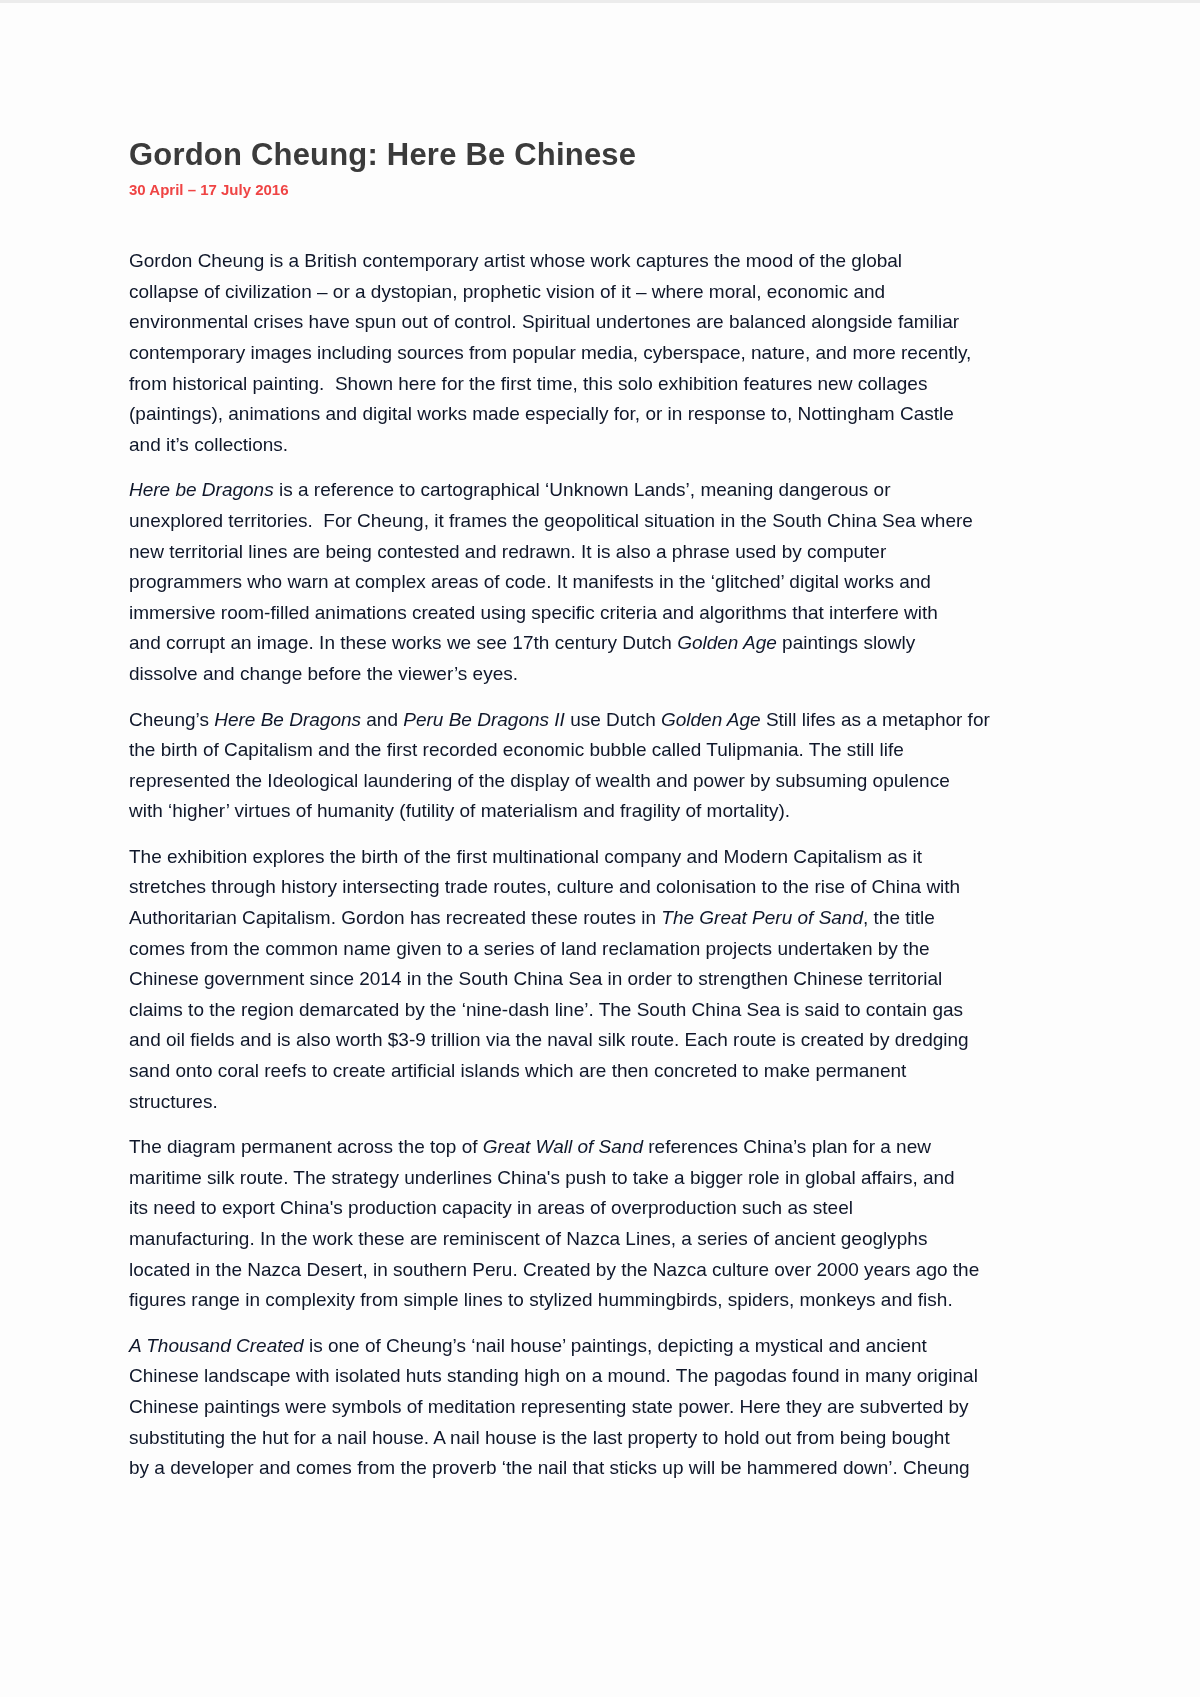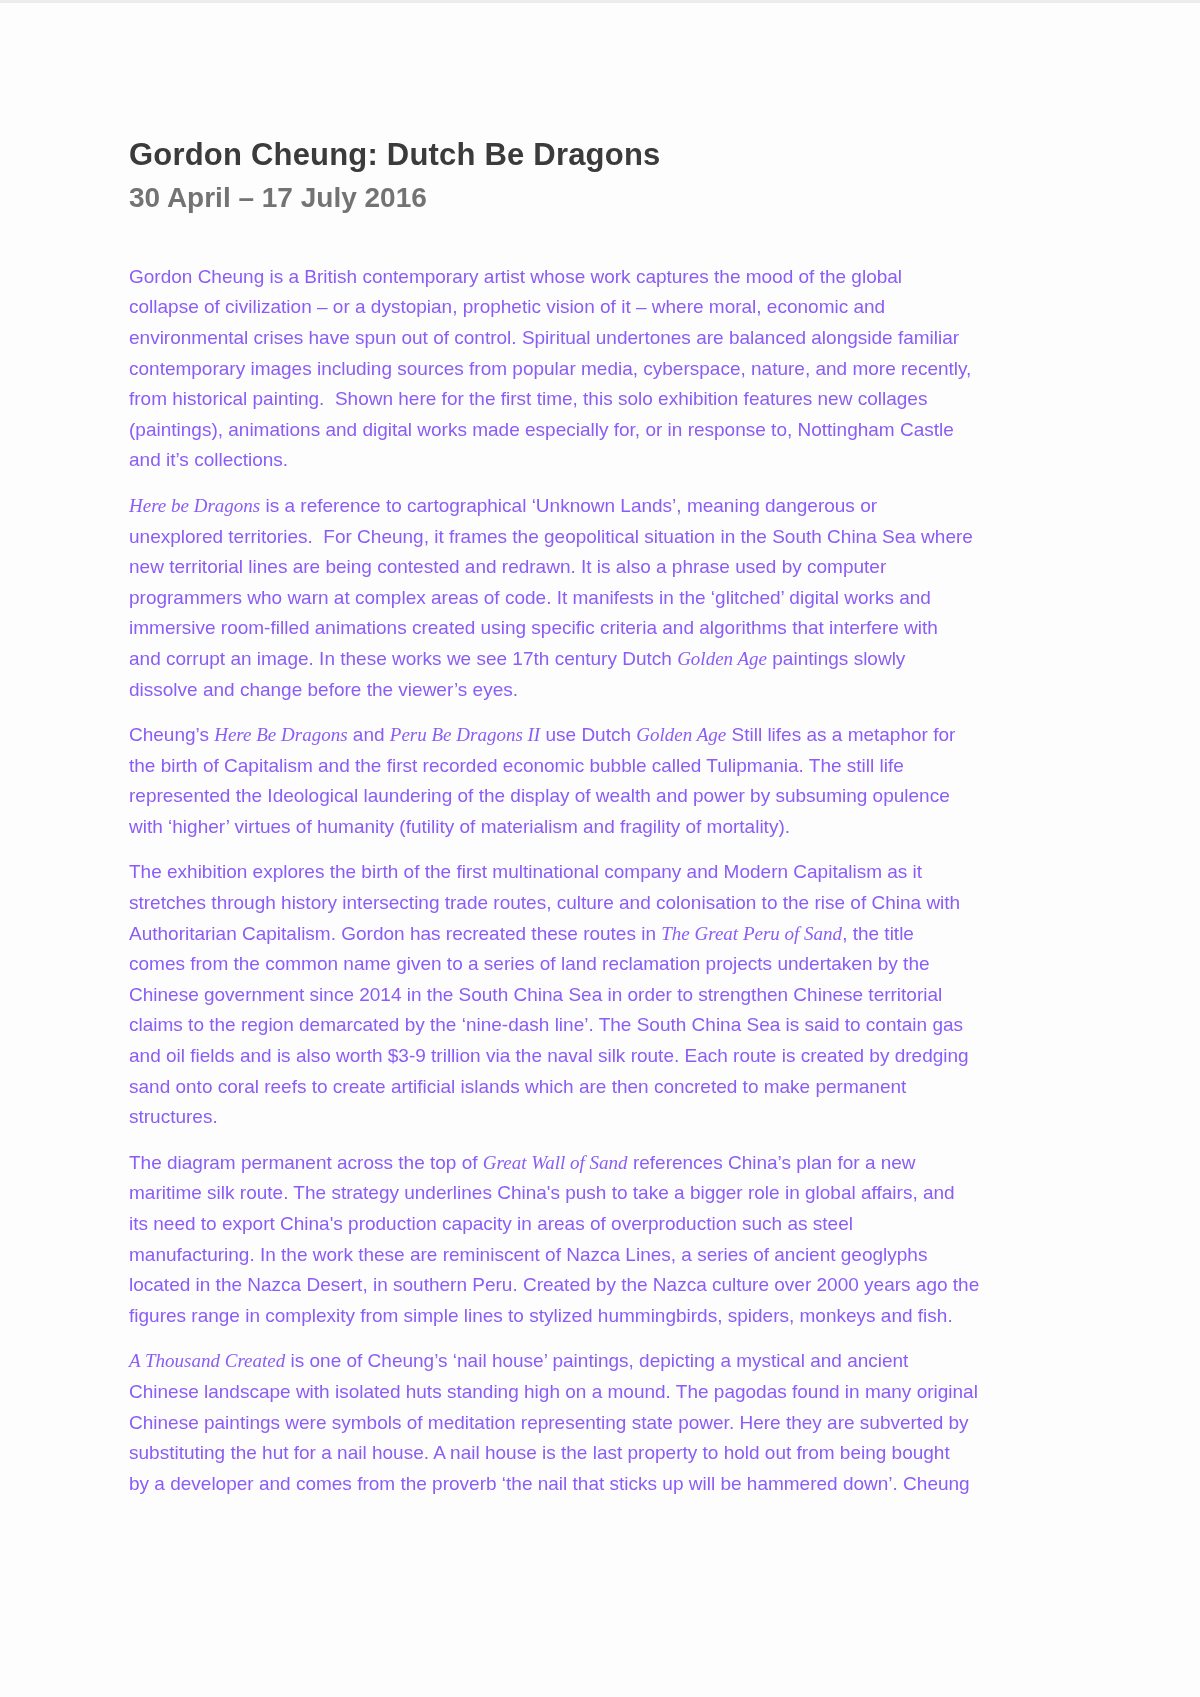--- a/index.html
+++ b/index.html
@@ -32,48 +32,47 @@
   .doc-title {
     margin: 0;
     font-size: 31px;
     font-weight: bold;
     color: #3b3b3b;
     letter-spacing: 0.2px;
     line-height: 1.2;
   }
   .doc-date {
     margin: 8px 0 0 0;
-    font-size: 28px;
+    font-size: 15px;
     font-weight: bold;
-    color: #737373;
+    color: #ef4444;
     line-height: 1.2;
   }
   .doc-body {
     margin-top: 47px;
   }
   .doc-body p {
     margin: 4px 0 15px 0;
     font-size: 19px;
     line-height: 30.6px;
-    color: #8b5cf6;
+    color: #0f172a;
     white-space: pre-wrap;
     text-rendering: optimizeLegibility;
   }
   .doc-body p span.it {
     font-style: italic;
-    font-family: Liberation Serif, serif;
   }
 </style>
 </head>
 <body>
 
 <div class="page">
   <div class="scan-edge-top"></div>
   <div class="content">
-    <h1 class="doc-title">Gordon Cheung: Dutch Be Dragons</h1>
+    <h1 class="doc-title">Gordon Cheung: Here Be Chinese</h1>
     <h2 class="doc-date">30 April – 17 July 2016</h2>
     <div class="doc-body" id="doc-body">
         <p><span>Gordon Cheung is a British contemporary artist whose work captures the mood of the global
 collapse of civilization – or a dystopian, prophetic vision of it – where moral, economic and
 environmental crises have spun out of control. Spiritual undertones are balanced alongside familiar
 contemporary images including sources from popular media, cyberspace, nature, and more recently,
 from historical painting.  Shown here for the first time, this solo exhibition features new collages
 (paintings), animations and digital works made especially for, or in response to, Nottingham Castle
 and it’s collections.</span></p>
         <p><span class="it">Here be Dragons</span><span> is a reference to cartographical ‘Unknown Lands’, meaning dangerous or

